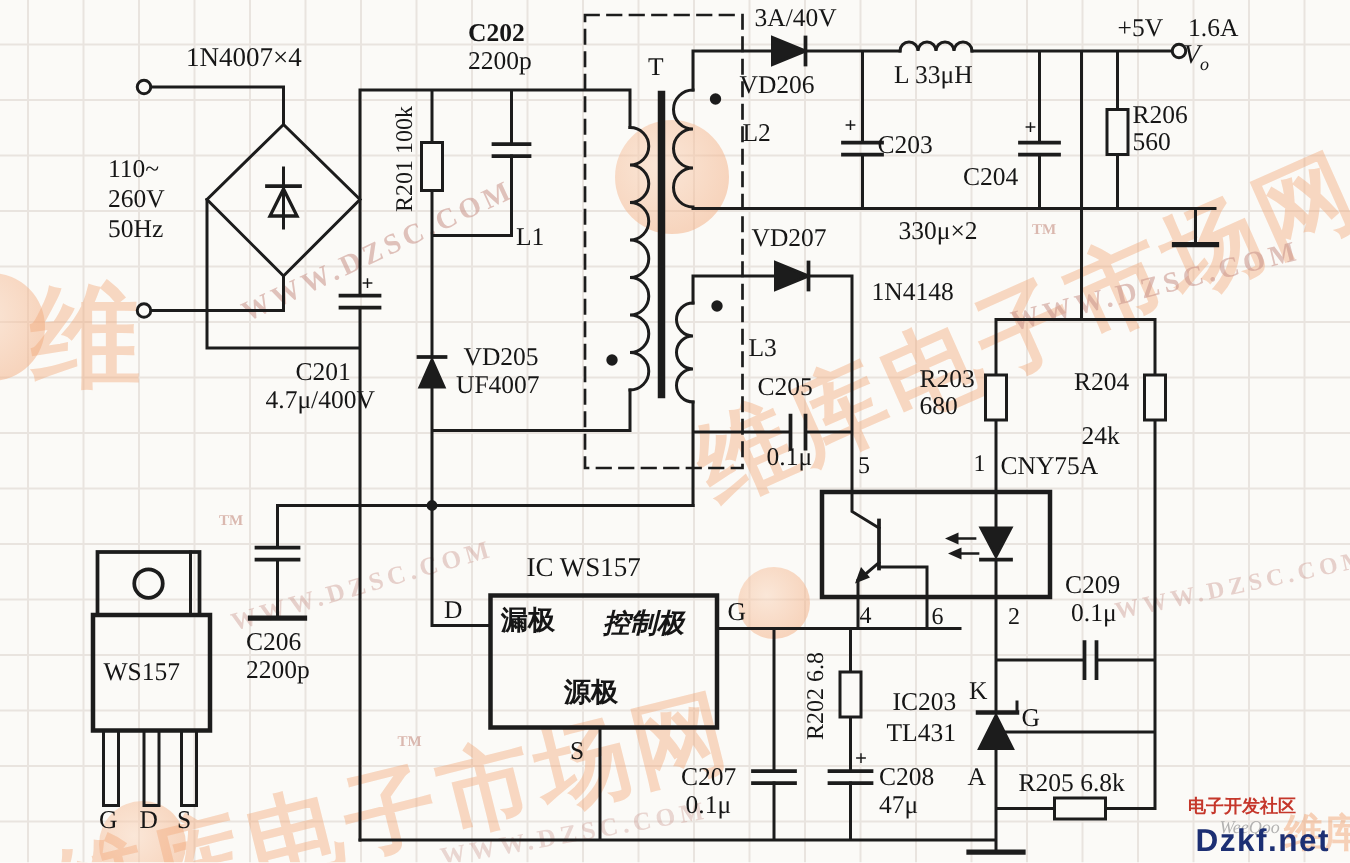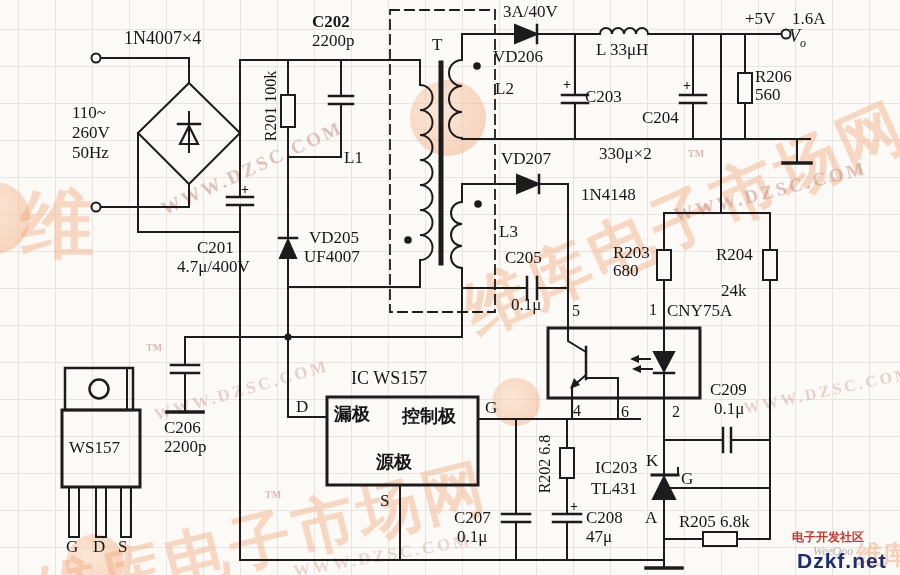--- a/index.html
+++ b/index.html
@@ -195,21 +195,21 @@
   <div class="lbl pin" style="left:573px;top:403px;">4</div>
   <div class="lbl pin" style="left:621px;top:404px;">6</div>
   <div class="lbl pin" style="left:672px;top:404px;">2</div>
   <div class="lbl" style="left:710px;top:381px;">C209</div>
   <div class="lbl" style="left:714px;top:400px;">0.1μ</div>
   <div class="lbl" style="left:351px;top:369px;font-size:18px;">IC  WS157</div>
   <div class="lbl" style="left:296px;top:398px;">D</div>
   <div class="lbl" style="left:485px;top:399px;">G</div>
   <div class="lbl" style="left:380px;top:492px;">S</div>
   <div class="lbl cjk" style="left:334px;top:405px;">漏极</div>
-  <div class="lbl cjk" style="left:402px;top:407px;">控制极</div>
+  <div class="lbl cjk" style="left:402px;top:407px;font-style:italic;">控制极</div>
   <div class="lbl cjk" style="left:376px;top:453px;">源极</div>
   <div class="lbl" style="left:164px;top:419px;">C206</div>
   <div class="lbl" style="left:164px;top:438px;">2200p</div>
   <div class="lbl" style="left:69px;top:439px;">WS157</div>
   <div class="lbl" style="left:66px;top:538px;">G</div>
   <div class="lbl" style="left:93px;top:538px;">D</div>
   <div class="lbl" style="left:118px;top:538px;">S</div>
   <div class="lbl rot" style="left:545px;top:464px;font-size:16px;">R202 6.8</div>
   <div class="lbl" style="left:454px;top:509px;">C207</div>
   <div class="lbl" style="left:457px;top:528px;">0.1μ</div>

